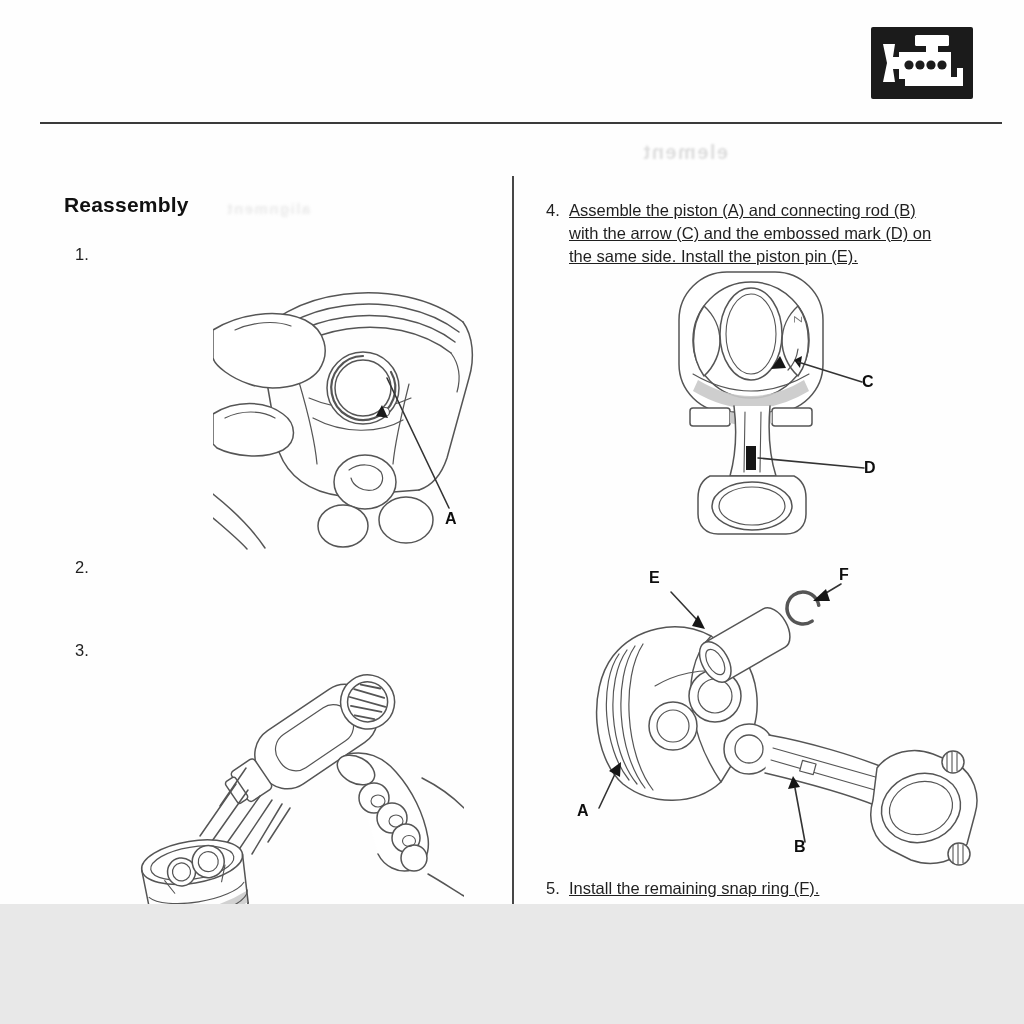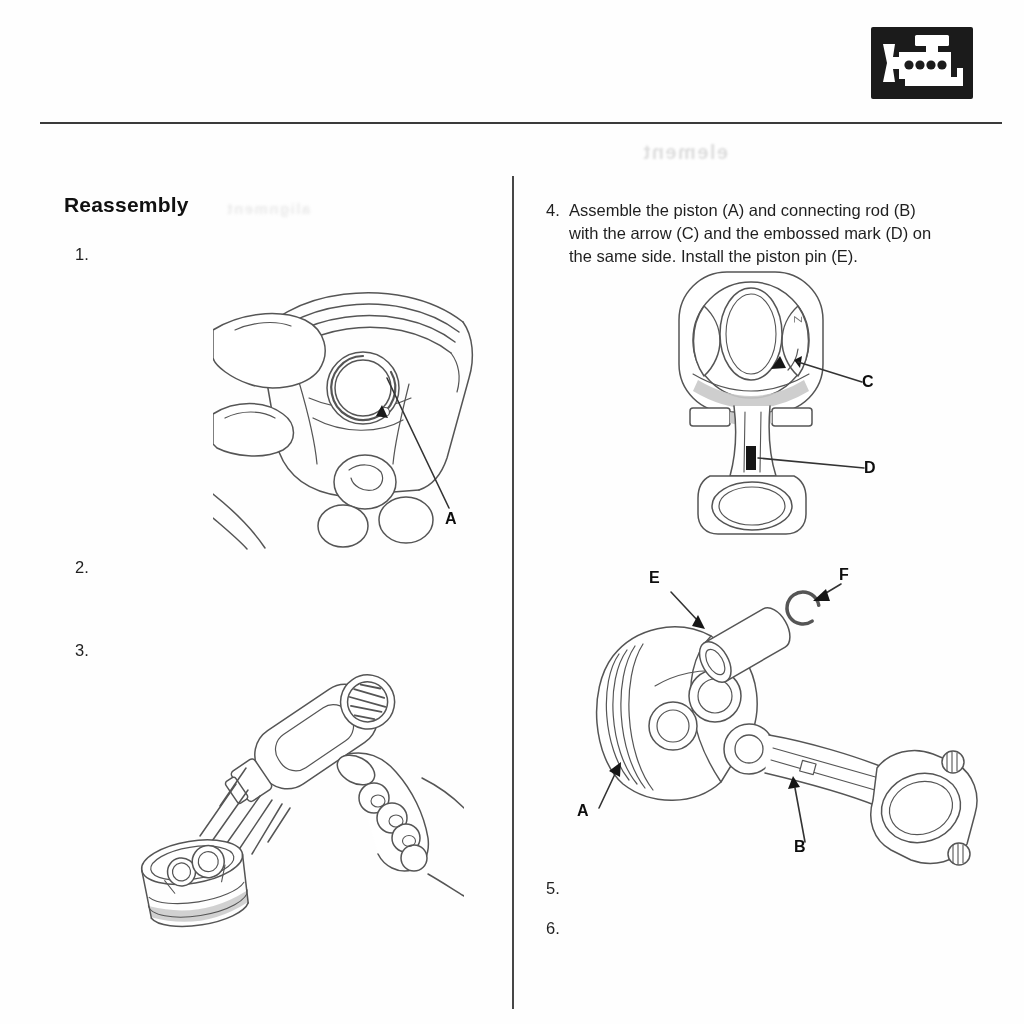--- a/index.html
+++ b/index.html
@@ -1,28 +1,28 @@
 <!DOCTYPE html>
 <html><head>
 <meta charset="utf-8">
 <style>
   html,body{margin:0;padding:0;background:#e8e8e8;}
-  #page{position:relative;width:1024px;height:1024px;background:#fefefe;overflow:hidden;
+  #page{position:relative;width:1024px;height:904px;background:#fefefe;overflow:hidden;
         font-family:"Liberation Sans", sans-serif;color:#212121;}
   #top-rule{position:absolute;left:40px;top:122px;width:962px;height:2px;background:#3a3a3a;}
   #col-divider{position:absolute;left:512px;top:176px;width:2px;height:833px;background:#474747;}
   #page-heading{position:absolute;left:64px;top:193px;font-size:21px;font-weight:700;
                 letter-spacing:.2px;color:#111;}
   .ghost{position:absolute;color:#bdbdbd;transform:scaleX(-1);filter:blur(1.1px);
          font-weight:700;letter-spacing:1.5px;white-space:nowrap;}
   #ghost-top{left:642px;top:141px;font-size:20px;opacity:.5;}
   #ghost-heading{left:226px;top:200px;font-size:15px;opacity:.32;filter:blur(1.6px);}
   .step{position:absolute;display:flex;font-size:16.5px;line-height:23px;color:#1f1f1f;}
   .step .num{flex:none;width:23px;}
-  .step .txt{white-space:pre-line;}
+  .step .txt{white-space:pre-line;text-decoration:underline;}
   .fig-label{position:absolute;font-size:16px;font-weight:700;color:#0e0e0e;}
   #engine-badge{position:absolute;left:871px;top:27px;}
   svg{display:block;}
   .art{position:absolute;}
   .art path,.art line,.art circle,.art ellipse,.art rect{vector-effect:non-scaling-stroke;}
 </style>
 </head>
 <body>
 
 <div id="page">
@@ -61,20 +61,21 @@
     <span class="num">3.</span>
   </div>
   <div class="step" style="left:546px;top:199px;width:450px;">
     <span class="num">4.</span>
     <span class="txt">Assemble the piston (A) and connecting rod (B)
 with the arrow (C) and the embossed mark (D) on
 the same side. Install the piston pin (E).</span>
   </div>
   <div class="step" style="left:546px;top:877px;width:450px;">
     <span class="num">5.</span>
+    <span class="txt">Install the remaining snap ring (F).</span>
   </div>
   <div class="step" style="left:546px;top:917px;width:450px;">
     <span class="num">6.</span>
   </div>
 
   <svg class="art" style="left:213px;top:266px;" width="298" height="284" viewBox="0 0 298 284">
     <g stroke="#555" stroke-width="1.5" fill="none" stroke-linecap="round" stroke-linejoin="round">
       <path d="M40,80 C66,24 186,6 250,56"></path>
       <path d="M44,90 C70,36 184,18 246,66"></path>
       <path d="M48,100 C74,48 182,30 242,76"></path>

